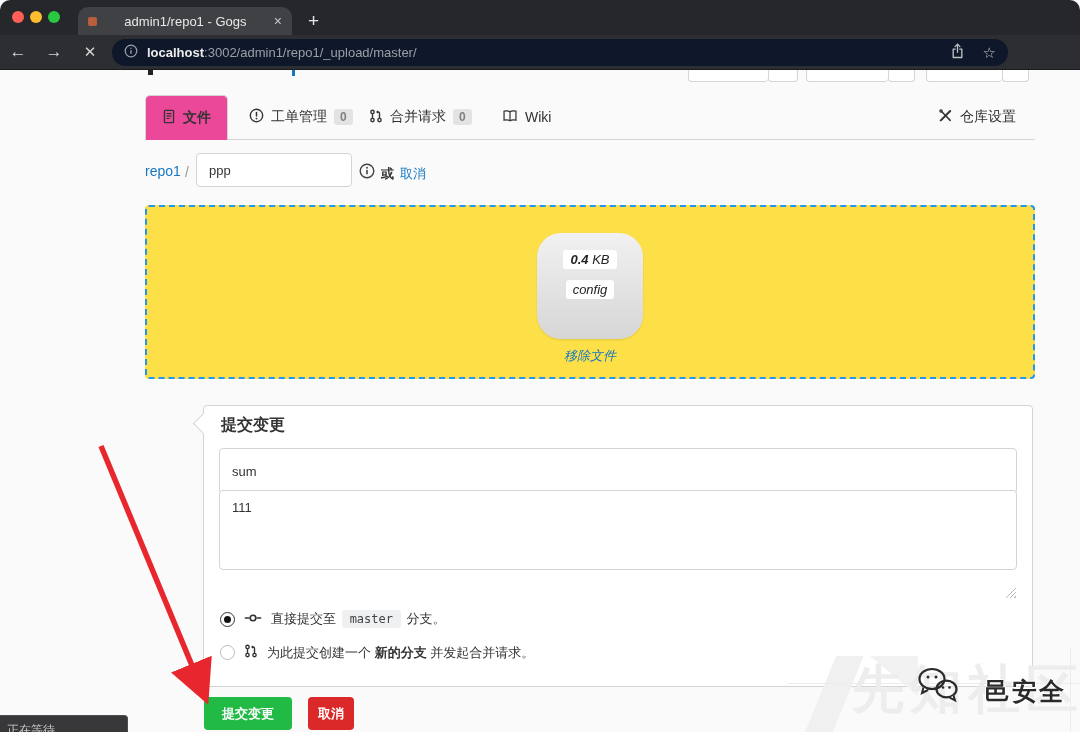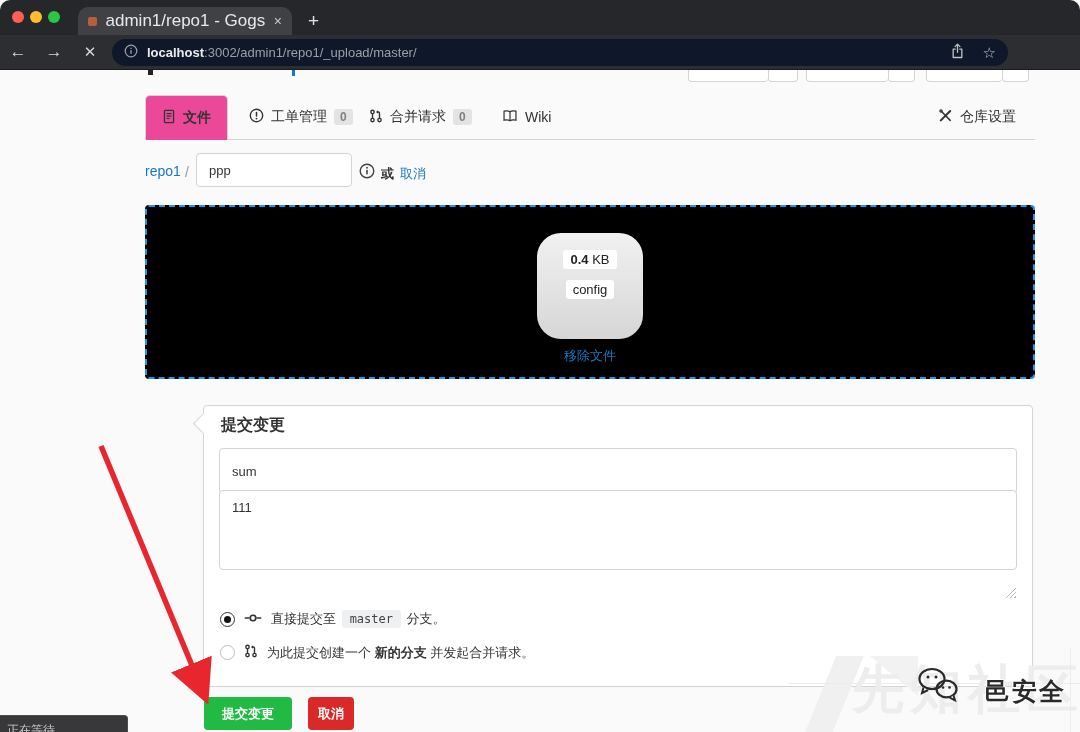--- a/index.html
+++ b/index.html
@@ -7,21 +7,21 @@
   .screen { position:relative; width:1080px; height:732px; overflow:hidden; background:#fafafa; }
 
   
   .titlebar { position:absolute; left:0; top:0; width:1080px; height:35px; background:#26272a; border-radius:10px 10px 0 0; }
   .traffic { position:absolute; top:11px; width:12px; height:12px; border-radius:50%; }
   .t-close { left:12px;  background:#ff5f57; }
   .t-min   { left:30px;  background:#febc2e; }
   .t-zoom  { left:48px;  background:#28c840; }
   .btab { position:absolute; left:78px; top:7px; width:214px; height:28px; background:#404144; border-radius:10px 10px 0 0; display:flex; align-items:center; padding:0 10px; gap:8px; }
   .favicon { width:9px; height:9px; border-radius:2px; background:#b75e3a; flex:0 0 auto; }
-  .btab-title { color:#e7e8ea; font-size:17px; white-space:nowrap; overflow:hidden; flex:1; text-align:center; }
+  .btab-title { color:#e7e8ea; font-size:13px; white-space:nowrap; overflow:hidden; flex:1; text-align:center; }
   .btab-close { color:#c6c8cc; font-size:14px; line-height:1; cursor:default; }
   .newtab { position:absolute; left:308px; top:8px; color:#dfe1e5; font-size:19px; font-weight:400; line-height:26px; }
   .toolbar { position:absolute; left:0; top:35px; width:1080px; height:35px; background:#2d2e31; border-bottom:1px solid #1b1c1e; }
   .navbtn { position:absolute; top:5px; color:#d5d7d9; font-size:17px; line-height:24px; width:24px; text-align:center; }
   .nav-back { left:6px; }
   .nav-fwd  { left:42px; }
   .nav-stop { left:78px; font-size:15px; }
   .omnibox { position:absolute; left:112px; top:4px; width:896px; height:27px; background:#0f172a; border-radius:14px; display:flex; align-items:center; padding:0 12px; }
   .omni-info { flex:0 0 auto; margin-right:9px; }
   .omni-url { font-size:13px; color:#9aa0a6; white-space:nowrap; overflow:hidden; flex:1; }
@@ -55,21 +55,21 @@
 
   
   .crumb-repo { position:absolute; left:145px; top:93px; font-size:14px; color:#1678c2; text-decoration:none; }
   .crumb-sep  { position:absolute; left:185px; top:94px; font-size:14px; color:#999; }
   .crumb-input { position:absolute; left:196px; top:83px; width:156px; height:34px; border:1px solid #d4d4d5; border-radius:4px; padding:0 12px; font-size:13px; color:#333; background:#fff; font-family:inherit; outline:none; }
   .crumb-info { position:absolute; left:359px; top:93px; }
   .crumb-or   { position:absolute; left:381px; top:95px; font-size:13px; color:#333; font-weight:bold; }
   .crumb-cancel { position:absolute; left:400px; top:95px; font-size:13px; color:#1678c2; text-decoration:none; }
 
   
-  .dropzone { position:absolute; left:145px; top:135px; width:890px; height:174px; border:2px dashed #2196f3; border-radius:4px; background:#000000; }
+  .dropzone { position:absolute; left:145px; top:135px; width:890px; height:174px; border:2px dashed #2196f3; border-radius:4px; background:#fde047;font-style:italic; }
   .filecard { width:106px; height:106px; margin:26px auto 0; border-radius:24px; background:linear-gradient(#f1f1f1,#d6d6d6); box-shadow:0 1px 2px rgba(0,0,0,.12); display:flex; flex-direction:column; align-items:center; }
   .chip { background:#fff; border-radius:3px; padding:2px 7px; font-size:13px; color:#222; white-space:nowrap; }
   .chip-size { margin-top:17px; }
   .chip-size .sz { font-weight:bold; }
   .chip-name { margin-top:11px; }
   .remove-link { display:block; width:106px; margin:8px auto 0; text-align:center; font-size:13px; color:#1678c2; text-decoration:none; }
 
   
   .panel { position:absolute; left:203px; top:335px; width:830px; height:282px; background:#fff; border:1px solid #d4d4d5; border-radius:4px; }
   .panel::before { content:""; position:absolute; left:-8px; top:10px; width:14px; height:14px; background:#fff; border-left:1px solid #d4d4d5; border-bottom:1px solid #d4d4d5; transform:rotate(45deg); }

